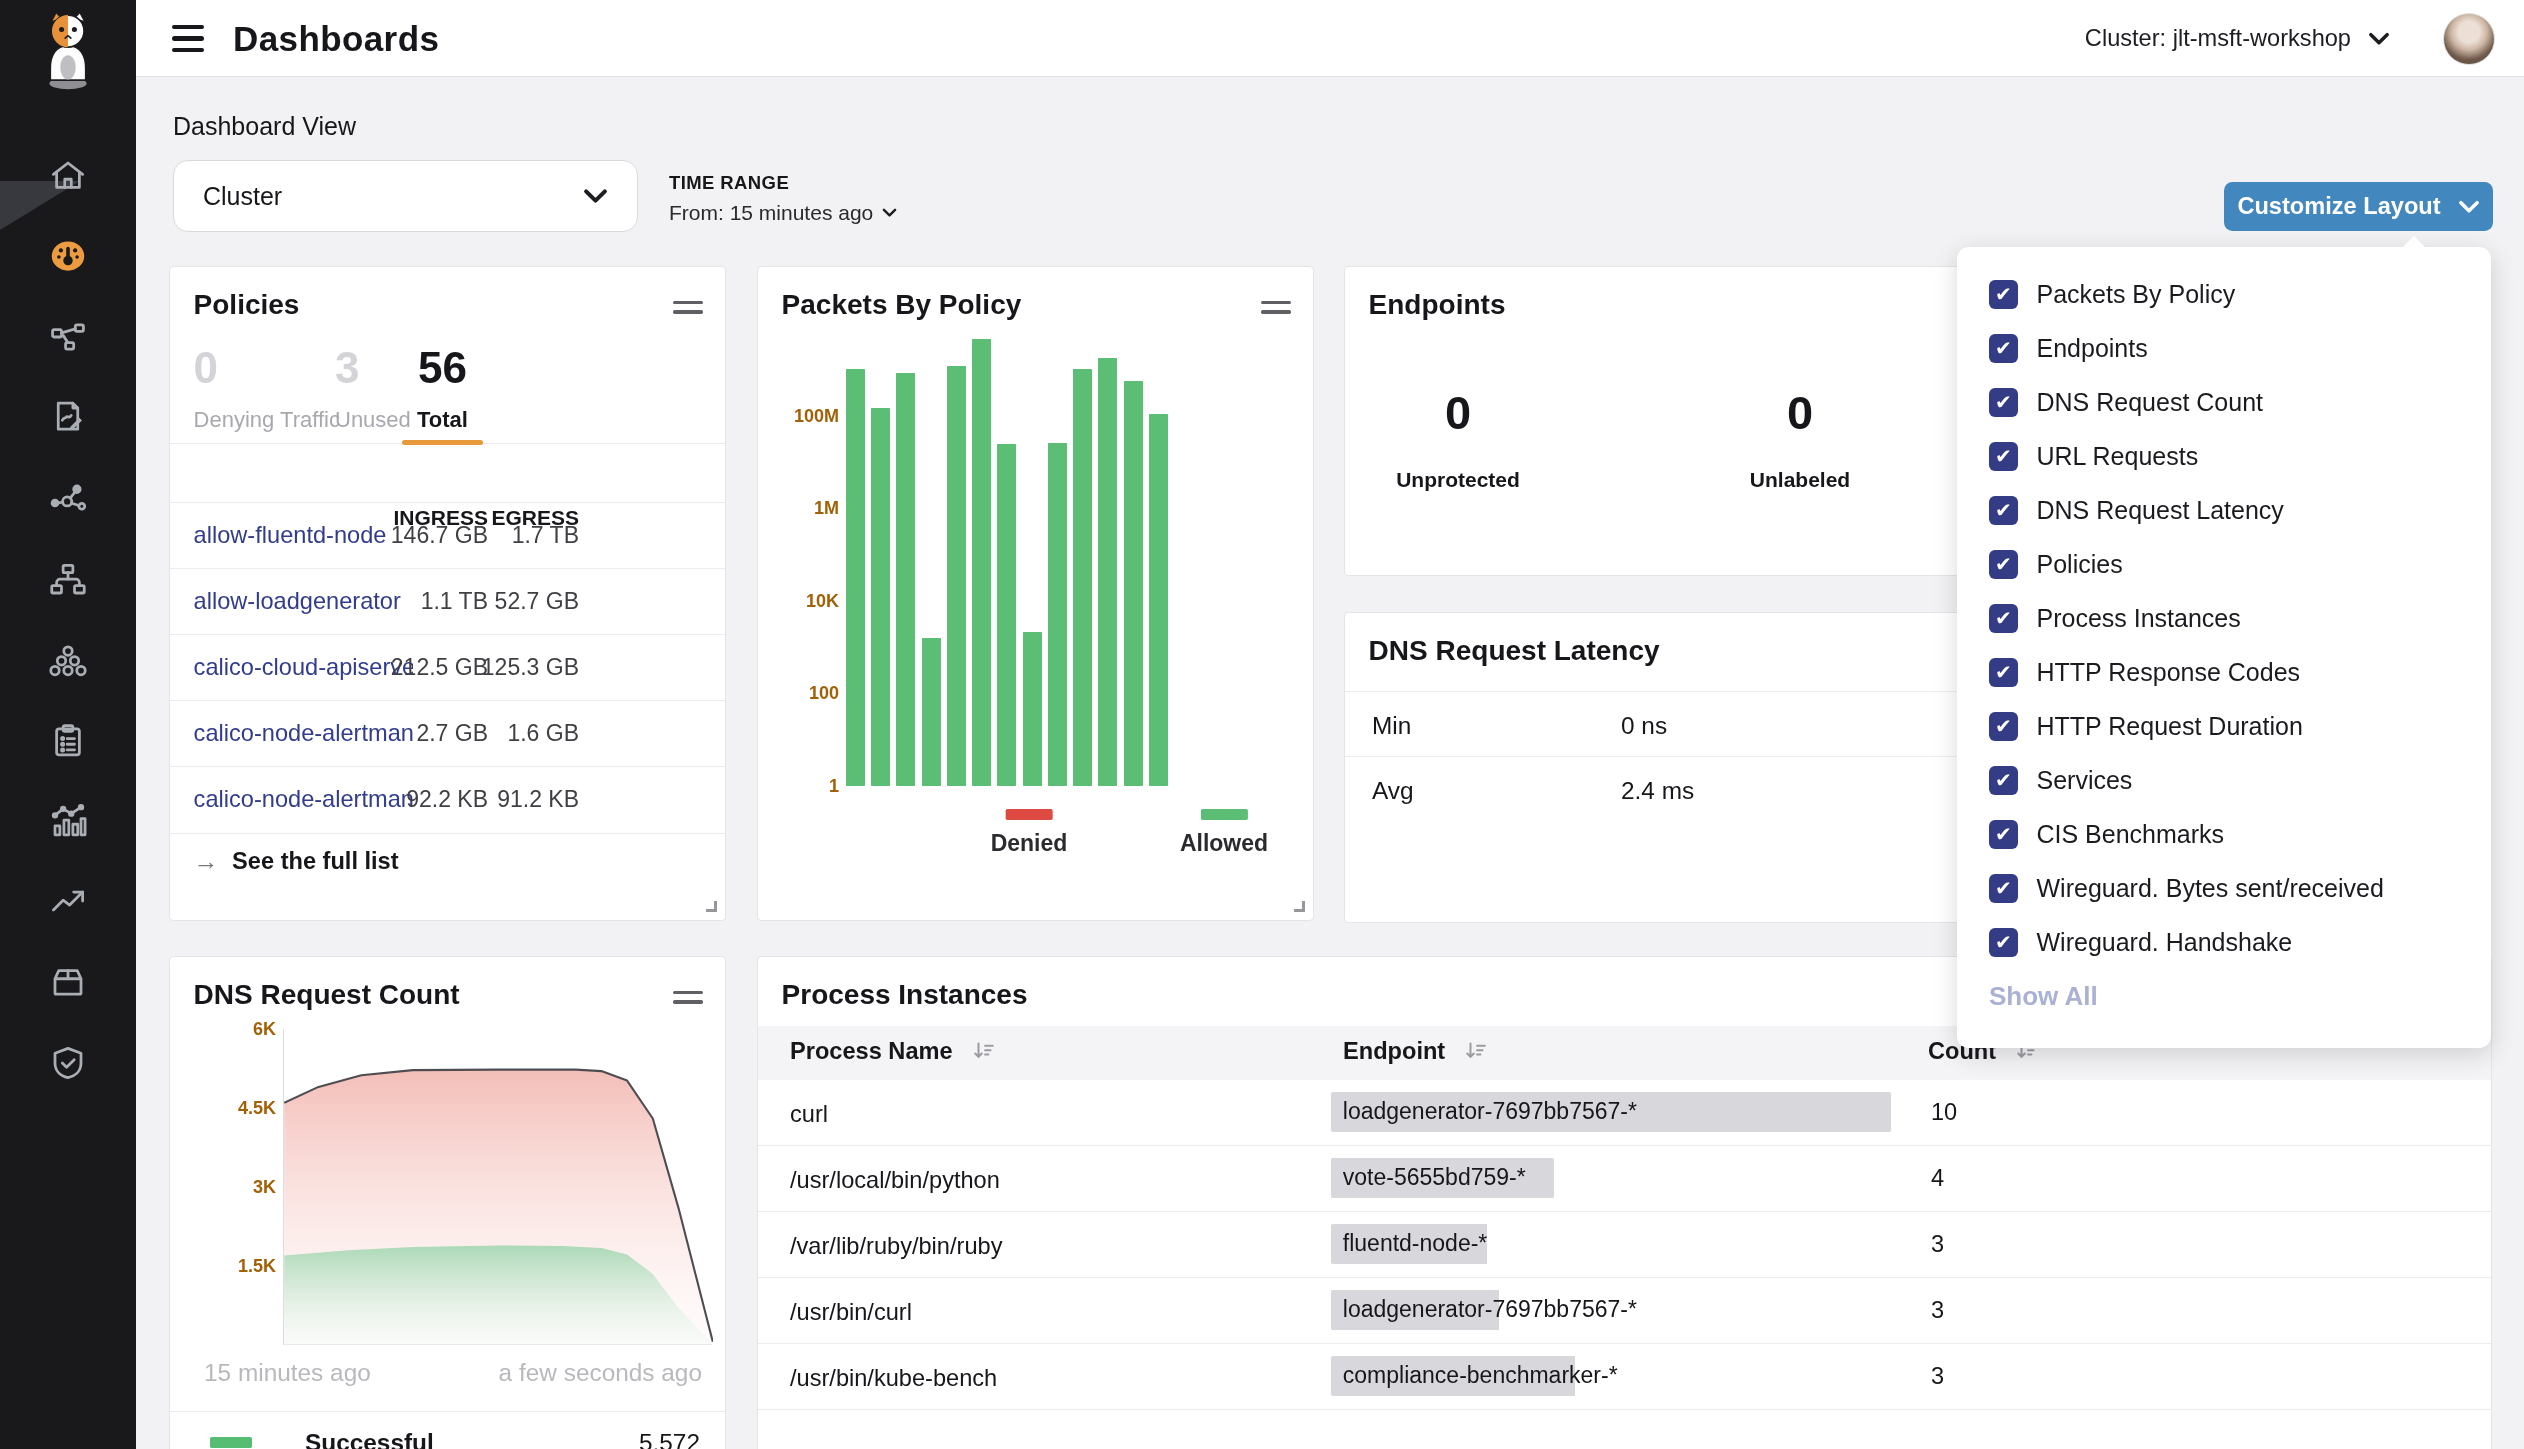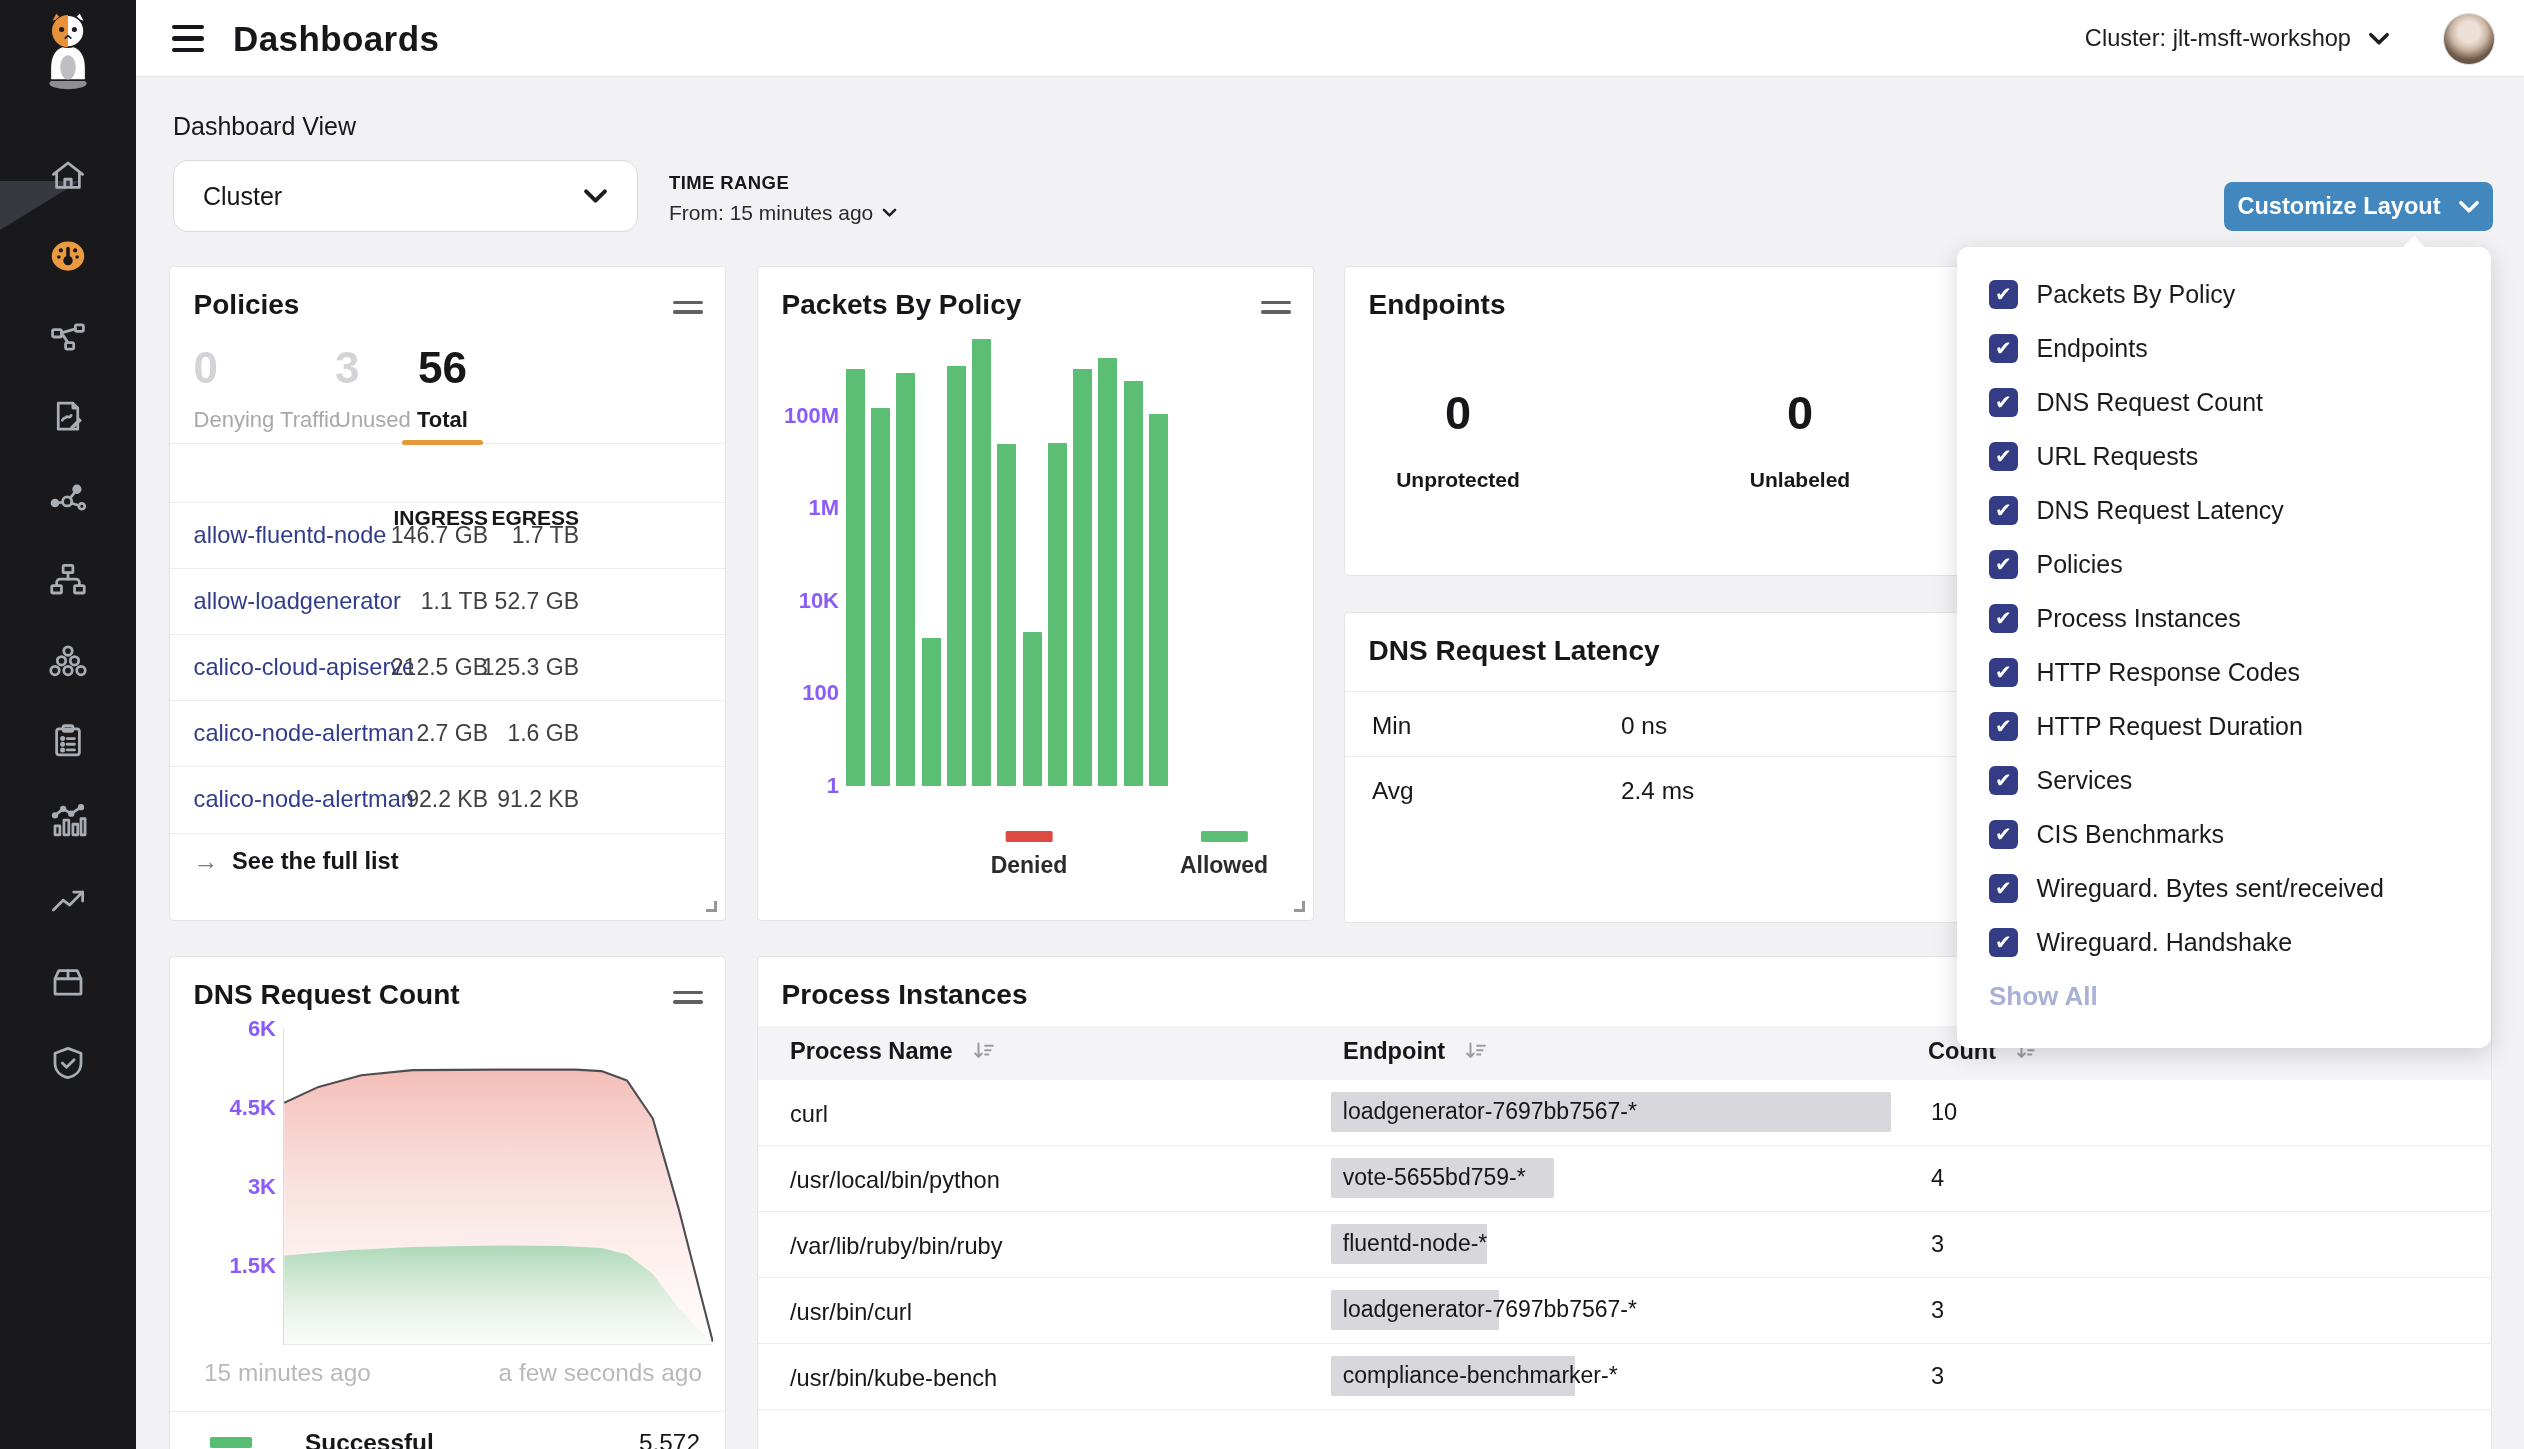--- a/index.html
+++ b/index.html
@@ -64,24 +64,24 @@
   .plink { color:#323c8c; font-size:23.6px; max-width:219px; white-space:nowrap; overflow:hidden; cursor:pointer; }
   .pval { position:absolute; font-size:23px; color:#3f3f44; }
   .pval.ing { right:237px; } .pval.eg { right:146px; }
   .pfooter { position:absolute; left:0; top:566px; width:100%; height:56px; border-top:1.7px solid #ececee; display:flex; align-items:center; gap:13.5px; padding-left:23.6px; cursor:pointer; }
   .pfooter .arr { color:#77777c; font-size:25px; }
   .pfooter .txt { font-size:23.6px; font-weight:600; }
 
   
   #card-packets { left:757px; top:266px; width:557px; height:655px; }
   .pk-yaxis { position:absolute; left:0; top:56px; width:81px; height:463px; }
-  .ytick { position:absolute; right:0; transform:translateY(50%); font-size:22px; font-weight:600; color:#8b5cf6; }
+  .ytick { position:absolute; right:0; transform:translateY(50%); font-size:18px; font-weight:600; color:#a16207; }
   .pk-plot { position:absolute; left:88px; top:56px; width:353px; height:463px; }
   .bar { position:absolute; bottom:0; width:18.5px; background:#5cbe74; border-radius:0.8px; }
-  .pk-legend { position:absolute; left:88px; top:564px; width:446px; height:67px; }
+  .pk-legend { position:absolute; left:88px; top:542px; width:446px; height:67px; }
   .lg-item { position:absolute; transform:translateX(-50%); display:flex; flex-direction:column; align-items:center; gap:10px; cursor:pointer; }
   .lg-swatch { width:47px; height:11px; border-radius:1.7px; }
   .lg-label { font-size:23px; font-weight:600; color:#2b2b2f; }
 
   
   #card-endpoints { left:1344px; top:266px; width:1147px; height:310px; }
   .estats { position:absolute; left:0; top:118px; width:614px; display:flex; }
   .estat { position:absolute; text-align:center; transform:translateX(-50%); }
   .estat:nth-child(1) { left:113px; } .estat:nth-child(2) { left:455px; }
   .estat-num { font-size:47px; font-weight:700; }

